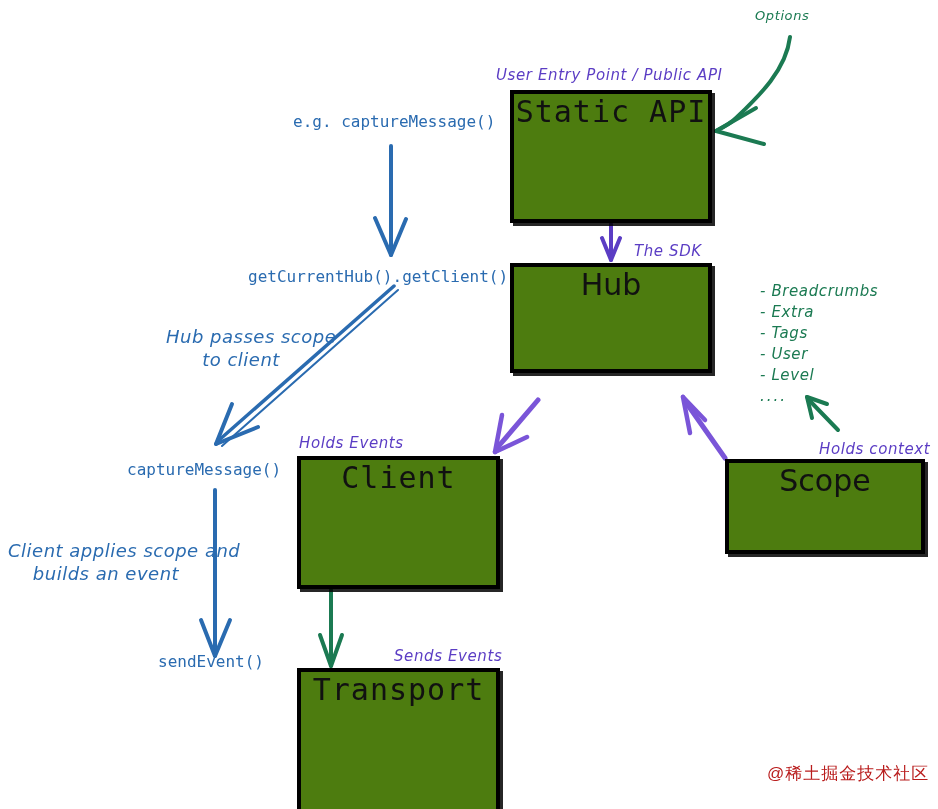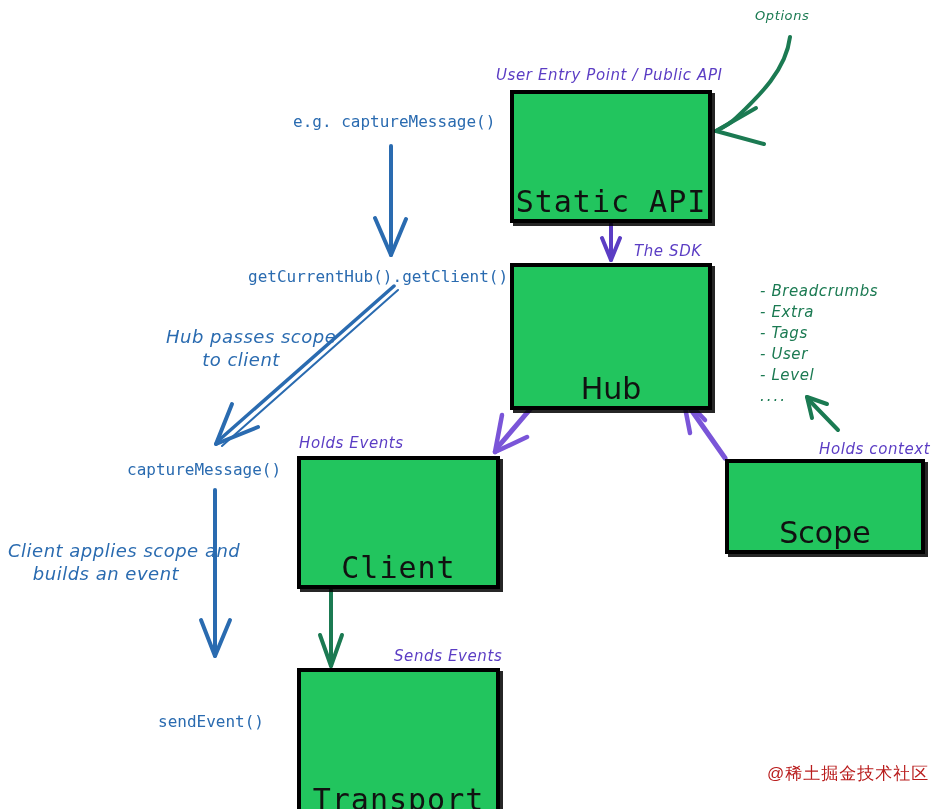--- a/index.html
+++ b/index.html
@@ -10,24 +10,24 @@
     overflow:hidden;
     font-family:"Liberation Sans", sans-serif;
   }
   #stage svg.layer{
     position:absolute;left:0;top:0;
     width:938px;height:809px;
     pointer-events:none;
   }
   .nodebox{
     position:absolute;
-    background:#22c55e;
+    background:#4d7c0f;
     border:4px solid #000000;
     box-sizing:border-box;
-    display:flex;align-items:flex-end;justify-content:center;
+    display:flex;align-items:flex-start;justify-content:center;
     box-shadow:3px 3px 0 rgba(0,0,0,0.85);
   }
   .nodelabel{
     font-family:"DejaVu Sans Mono","Liberation Mono",monospace;
     font-size:30px;
     color:#111111;
     letter-spacing:1px;
     white-space:nowrap;
   }
   .nodelabel.sans{
@@ -150,21 +150,21 @@
       <path d="M 331 666 L 320 635" fill="none" stroke="#1b7a52" stroke-width="4" stroke-linecap="round"></path>
       <path d="M 331 666 L 342 635" fill="none" stroke="#1b7a52" stroke-width="4" stroke-linecap="round"></path>
     </g>
 
   </svg>
 
   <div class="nodebox" style="left:510px;top:90px;width:202px;height:133px;">
     <span class="nodelabel">Static API</span>
   </div>
 
-  <div class="nodebox" style="left:510px;top:263px;width:202px;height:147px;">
+  <div class="nodebox" style="left:510px;top:263px;width:202px;height:110px;">
     <span class="nodelabel sans">Hub</span>
   </div>
 
   <div class="nodebox" style="left:297px;top:456px;width:203px;height:133px;">
     <span class="nodelabel">Client</span>
   </div>
 
   <div class="nodebox" style="left:297px;top:668px;width:203px;height:153px;">
     <span class="nodelabel">Transport</span>
   </div>
@@ -190,21 +190,21 @@
 
   <div class="ann ann-blue-mono" style="left:127px;top:460px;">captureMessage()</div>
 
   <div class="ann ann-purple" style="left:299px;top:434px;">Holds Events</div>
 
   <div class="ann ann-blue-hand" style="left:8px;top:540px;width:196px;text-align:center;">
     <div>Client applies scope and</div>
     <div>builds an event</div>
   </div>
 
-  <div class="ann ann-blue-mono" style="left:158px;top:712px;">sendEvent()</div>
+  <div class="ann ann-blue-mono" style="left:158px;top:652px;">sendEvent()</div>
 
   <div class="ann ann-purple" style="left:394px;top:647px;">Sends Events</div>
 
   <div class="ann ann-purple" style="left:819px;top:440px;">Holds context</div>
 
   <div class="ctx-list" style="left:760px;top:281px;">
     <div>- Breadcrumbs</div>
     <div>- Extra</div>
     <div>- Tags</div>
     <div>- User</div>

